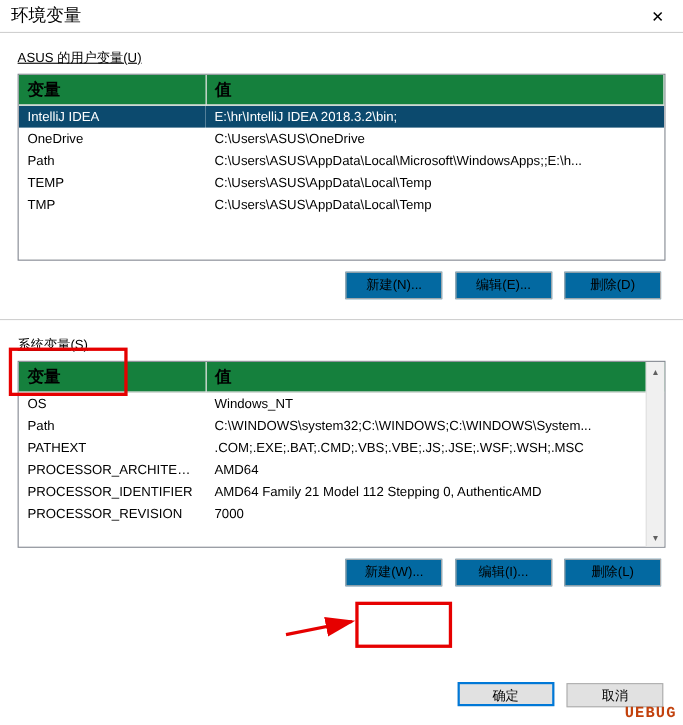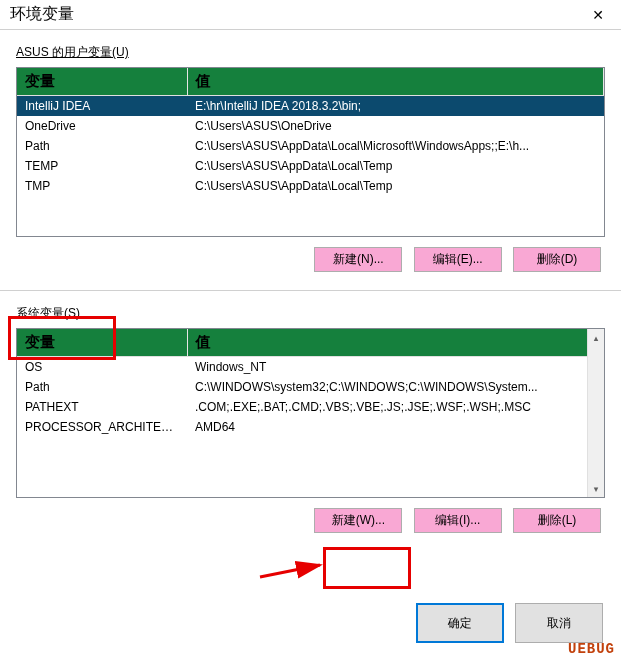--- a/index.html
+++ b/index.html
@@ -11,27 +11,27 @@
 .section { margin-bottom: 18px; }
 .section-label { font-size: 12px; margin-bottom: 6px; display: block; text-decoration: underline; }
 .table-wrap { border: 1px solid #828790; height: 170px; overflow: hidden; background: #fff; position: relative; }
 .table-wrap2 { border: 1px solid #828790; height: 170px; overflow: hidden; background: #fff; position: relative; }
 .tbl { width: 100%; border-collapse: collapse; table-layout: fixed; }
 .tbl th { text-align: left; font-weight: bold; font-size: 15px; padding: 4px 8px; border-bottom: 1px solid #e0e0e0; background: #15803d; border-right: 1px solid #e5e5e5; }
 .tbl td { padding: 3px 8px; font-size: 12px; white-space: nowrap; overflow: hidden; text-overflow: ellipsis; }
 .tbl th:first-child, .tbl td:first-child { width: 170px; }
 .selected td { background: #0c4a6e; color: #fff; }
 .btn-row { margin-top: 10px; text-align: right; padding-right: 4px; }
-.btn { display: inline-block; min-width: 88px; height: 25px; line-height: 23px; text-align: center; border: 1px solid #adadad; background: #f9a8d4; font-size: 12px; margin-left: 8px; padding: 0 10px; font-family: inherit; }
+.btn { display: inline-block; min-width: 88px; height: 25px; line-height: 23px; text-align: center; border: 1px solid #adadad; background: #0369a1; font-size: 12px; margin-left: 8px; padding: 0 10px; font-family: inherit; }
 .highlight-red { border: 3px solid #e60000; position: absolute; }
 .box-sys-label { left: 8px; top: 316px; width: 108px; height: 44px; }
 .box-new-btn { left: 323px; top: 547px; width: 88px; height: 42px; }
 .arrow-svg { position: absolute; left: 258px; top: 555px; width: 80px; height: 30px; pointer-events: none; }
 .bottom-btns { position: absolute; bottom: 16px; right: 18px; }
-.bottom-btn { min-width: 88px; height: 40px; border: 1px solid #adadad; background: #e1e1e1; font-size: 12px; margin-left: 8px; font-family: inherit; }
+.bottom-btn { min-width: 88px; height: 22px; border: 1px solid #adadad; background: #e1e1e1; font-size: 12px; margin-left: 8px; font-family: inherit; }
 .bottom-btn.primary { border-color: #0078d7; border-width: 2px; line-height: 21px; }
 .divider { border-top: 1px solid #d0d0d0; margin: 0 -16px 14px -16px; }
 .scrollbar { position: absolute; right: 0; top: 0; bottom: 0; width: 17px; background: #f0f0f0; border-left: 1px solid #e0e0e0; }
 .scroll-arrow { height: 17px; display: flex; align-items: center; justify-content: center; color: #606060; font-size: 9px; }
 .watermark { position: absolute; right: 6px; bottom: 2px; font-size: 14px; color: #c2410c; font-weight: bold; letter-spacing: 1px; pointer-events: none; font-family: Liberation Mono, monospace; }
 </style>
 </head>
 <body>
 
 <div class="titlebar">
@@ -106,20 +106,28 @@
             <td>C:\WINDOWS\system32;C:\WINDOWS;C:\WINDOWS\System...</td>
           </tr>
           <tr>
             <td>PATHEXT</td>
             <td>.COM;.EXE;.BAT;.CMD;.VBS;.VBE;.JS;.JSE;.WSF;.WSH;.MSC</td>
           </tr>
           <tr>
             <td>PROCESSOR_ARCHITECT...</td>
             <td>AMD64</td>
           </tr>
+          <tr>
+            <td>PROCESSOR_IDENTIFIER</td>
+            <td>AMD64 Family 21 Model 112 Stepping 0, AuthenticAMD</td>
+          </tr>
+          <tr>
+            <td>PROCESSOR_REVISION</td>
+            <td>7000</td>
+          </tr>
         </tbody>
       </table>
       <div class="scrollbar">
         <div class="scroll-arrow">▴</div>
         <div style="flex:1"></div>
         <div class="scroll-arrow" style="position:absolute;bottom:0;width:100%">▾</div>
       </div>
     </div>
     <div class="btn-row">
       <button class="btn">新建(W)...</button>

